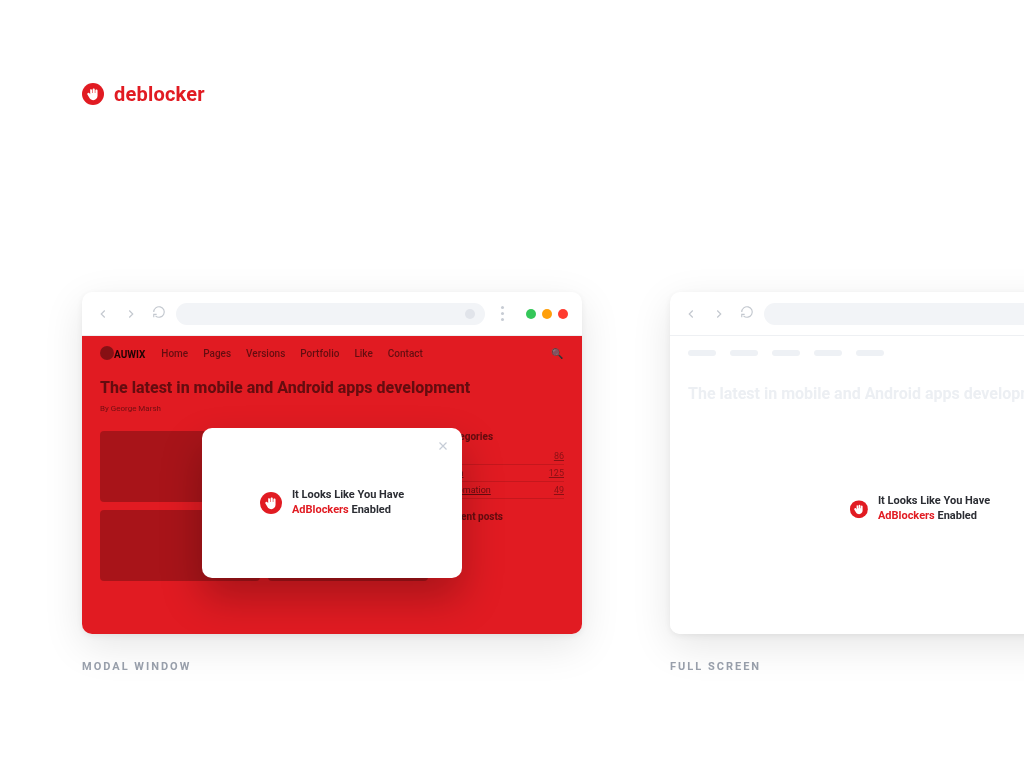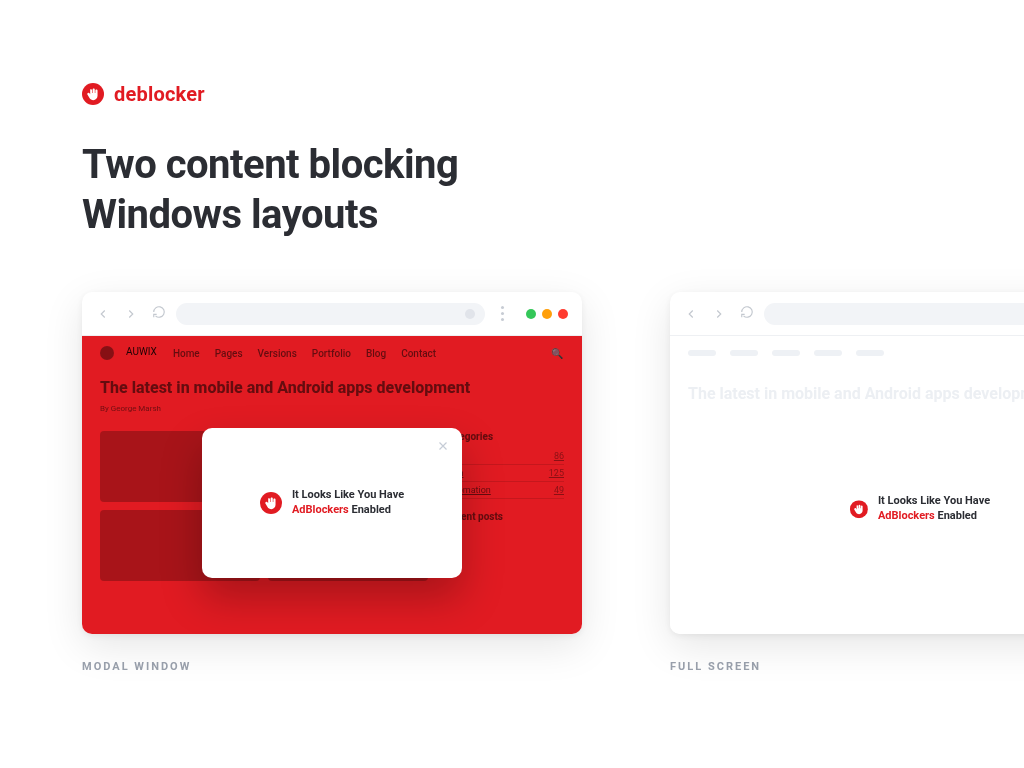--- a/index.html
+++ b/index.html
@@ -21,21 +21,21 @@
   .addr .lock { position:absolute; right:10px; top:50%; transform:translateY(-50%); width:10px; height:10px; border-radius:50%; background:#e1e4ea; }
   .triple { display:flex; flex-direction:column; gap:3px; margin:0 6px; }
   .triple i { width:3px; height:3px; border-radius:50%; background:#c7ccd4; display:block; }
   .traffic { display:flex; gap:6px; margin-left:6px; }
   .traffic span { width:10px; height:10px; border-radius:50%; display:block; }
   .t-green{background:#34c759}.t-orange{background:#ff9f0a}.t-red{background:#ff3b30}
 
   .viewport { position:absolute; inset:44px 0 0 0; background:#e11b22; color:#3a0407; }
   .viewport.white { background:#ffffff; color:#2b2d33; }
   .site-bar { height:34px; display:flex; align-items:center; gap:16px; padding:0 18px; font-size:10px; filter: brightness(.55); }
-  .site-logo { display:flex; align-items:flex-start; gap:12px; font-weight:400; }
+  .site-logo { display:flex; align-items:flex-end; gap:0; font-weight:700; }
   .site-logo .dot{ width:14px; height:14px; border-radius:50%; background:rgba(0,0,0,.4); }
   .site-menu { flex:1; display:flex; gap:15px; color:rgba(0,0,0,.55); font-weight:500; }
   .content { padding: 8px 18px 0 18px; }
   .content h3 { font-size:16px; font-weight:800; line-height:1.25; color:rgba(0,0,0,.55); }
   .byline { margin-top:6px; font-size:8px; color:rgba(0,0,0,.5); }
   .grid { display:flex; gap:16px; margin-top:18px; }
   .photos { flex:1; display:grid; grid-template-columns: 1fr 1fr; gap:8px; height:150px; }
   .ph { background:rgba(0,0,0,.25); border-radius:4px; }
   .sidebar { width:120px; font-size:9px; color:rgba(0,0,0,.55); }
   .sidebar h4{font-size:10px;font-weight:800;margin-bottom:6px;color:rgba(0,0,0,.55);}
@@ -85,22 +85,20 @@
   <div class="brand">
     <span class="hand-icon">
       <svg viewBox="0 0 32 32">
           <circle cx="16" cy="16" r="16" fill="#e11b22"></circle>
           <path fill="#fff" d="M13 9c.9 0 1.6.7 1.6 1.6v4h.8v-5c0-.9.7-1.6 1.6-1.6s1.6.7 1.6 1.6v5h.8v-3.6c0-.9.7-1.6 1.6-1.6s1.6.7 1.6 1.6v7.6c0 3.5-2.7 6.4-6.2 6.4-2.3 0-4.3-1.2-5.5-3.1l-3-5c-.5-.9-.2-2 .7-2.5.8-.5 1.8-.2 2.3.5l1 1.6V10.6C11.4 9.7 12.1 9 13 9z"></path>
         </svg>
     </span>
     <span class="brand-name">deblocker</span>
   </div>
 
-  <h1 class="headline"><span style="white-space:pre-line">Two content blocking
-Windows layouts</span></h1>
 
   <div class="gallery">
 
     <div class="card">
       <div class="browser">
         <div class="browser-bar">
           <span class="nav-arrows">
               <svg viewBox="0 0 24 24" fill="none" stroke="#c3c8cf" stroke-width="2">
                 <path d="M15 6l-6 6 6 6"></path>
               </svg>
@@ -132,21 +130,21 @@
           <div class="site-bar">
             <span class="site-logo">
                 <span class="dot"></span>
                 <span>AUWIX</span>
               </span>
             <span class="site-menu">
               <span>Home</span>
               <span>Pages</span>
               <span>Versions</span>
               <span>Portfolio</span>
-              <span>Blog</span>
+              <span>Like</span>
               <span>Contact</span>
             </span>
             <span>🔍</span>
           </div>
           <div class="content">
             <h3>The latest in mobile and Android apps development</h3>
             <div class="byline">By George Marsh</div>
             <div class="grid">
               <div class="photos">
                 <div class="ph"></div>

